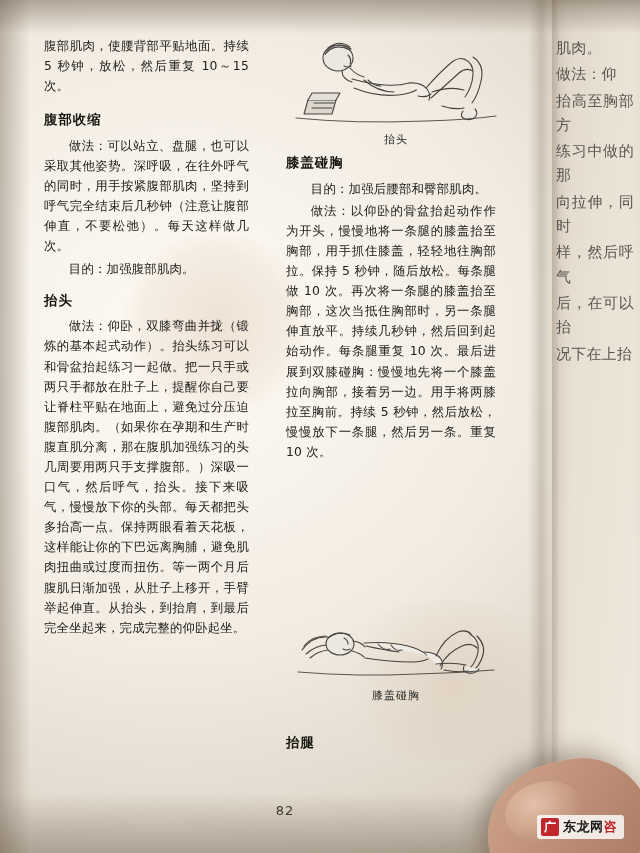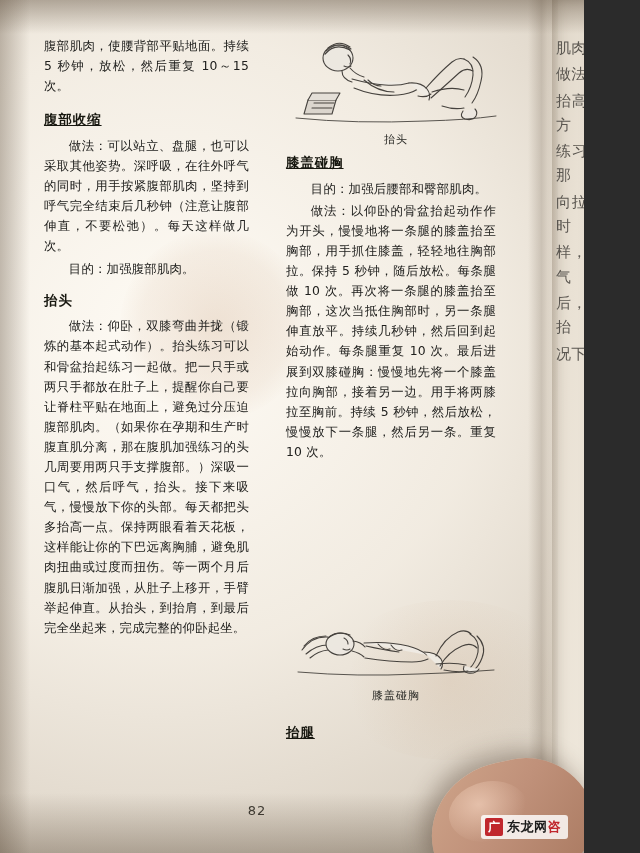--- a/index.html
+++ b/index.html
@@ -2,21 +2,21 @@
 <html><head>
 <meta charset="utf-8">
 <style>
   html, body {
     margin: 0;
     padding: 0;
     background: #2b2b2b;
   }
   #page {
     position: relative;
-    width: 584px;
+    width: 640px;
     height: 853px;
     overflow: hidden;
     background: #86efac;
     font-family: "DejaVu Sans", sans-serif;
   }
   
   .paper {
     position: absolute;
     inset: 0;
     background:
@@ -119,21 +119,21 @@
     text-justify: inter-character;
   }
   .indent { text-indent: 2em; }
   .heading {
     font-weight: bold;
     font-size: 13.4px;
     margin: 11px 0 5px 0;
     letter-spacing: 1px;
     color: #17170f;
   }
-  .heading.first { margin-top: 13px; text-decoration: underline; }
+  .heading.first { margin-top: 13px; }
 
   
   .fig {
     position: absolute;
   }
   .fig-caption {
     text-align: center;
     font-size: 11px;
     color: #2a2a26;
     margin-top: 2px;
@@ -332,21 +332,21 @@
         <path d="M140 78 q18 -2 30 1"></path>
         <path d="M148 84 q14 3 24 1"></path>
 
         <path d="M2 86 q60 5 120 2 q40 -1 76 -4" stroke-width="0.9"></path>
       </g>
     </svg>
     <div class="fig-caption">膝盖碰胸</div>
   </div>
 
   <div class="col col-mid" style="top:722px;">
-    <div class="heading first" style="margin-top:0;">抬腿</div>
+    <div class="heading first" style="margin-top:10px;">抬腿</div>
   </div>
 
   <div class="col col-right">
     <p>肌肉。</p>
     <p>做法：仰</p>
     <p>抬高至胸部方</p>
     <p>练习中做的那</p>
     <p>向拉伸，同时</p>
     <p>样，然后呼气</p>
     <p>后，在可以抬</p>

